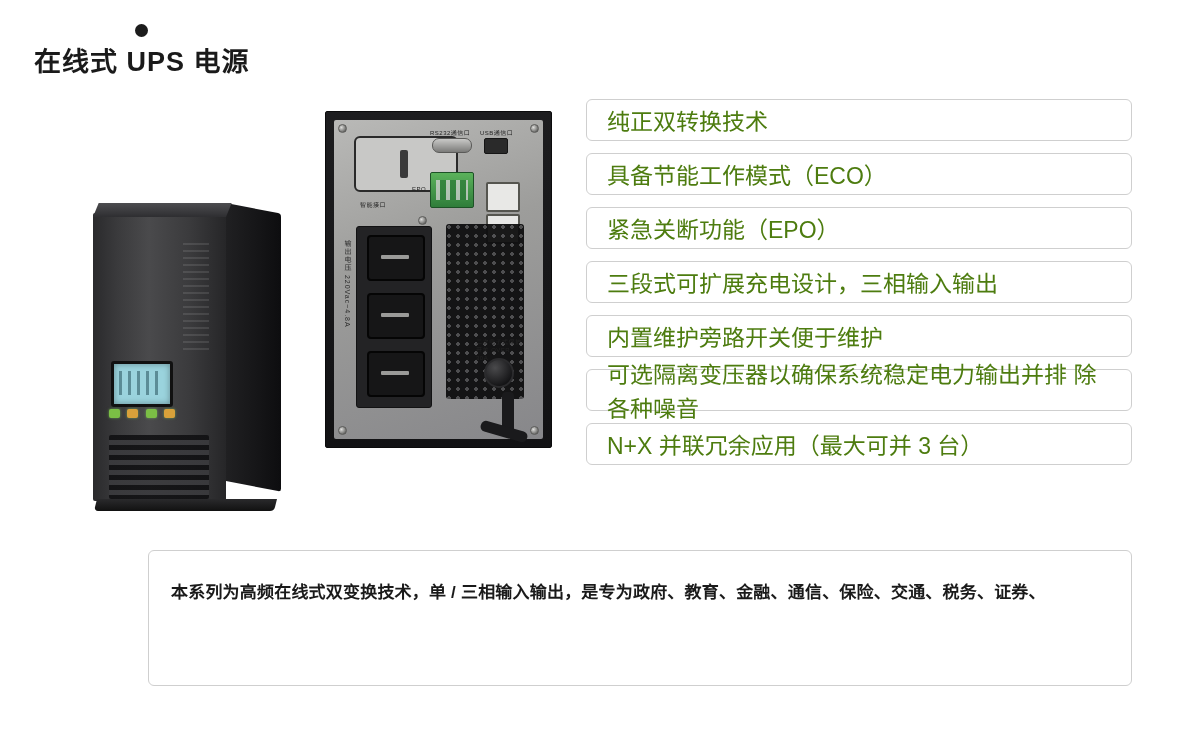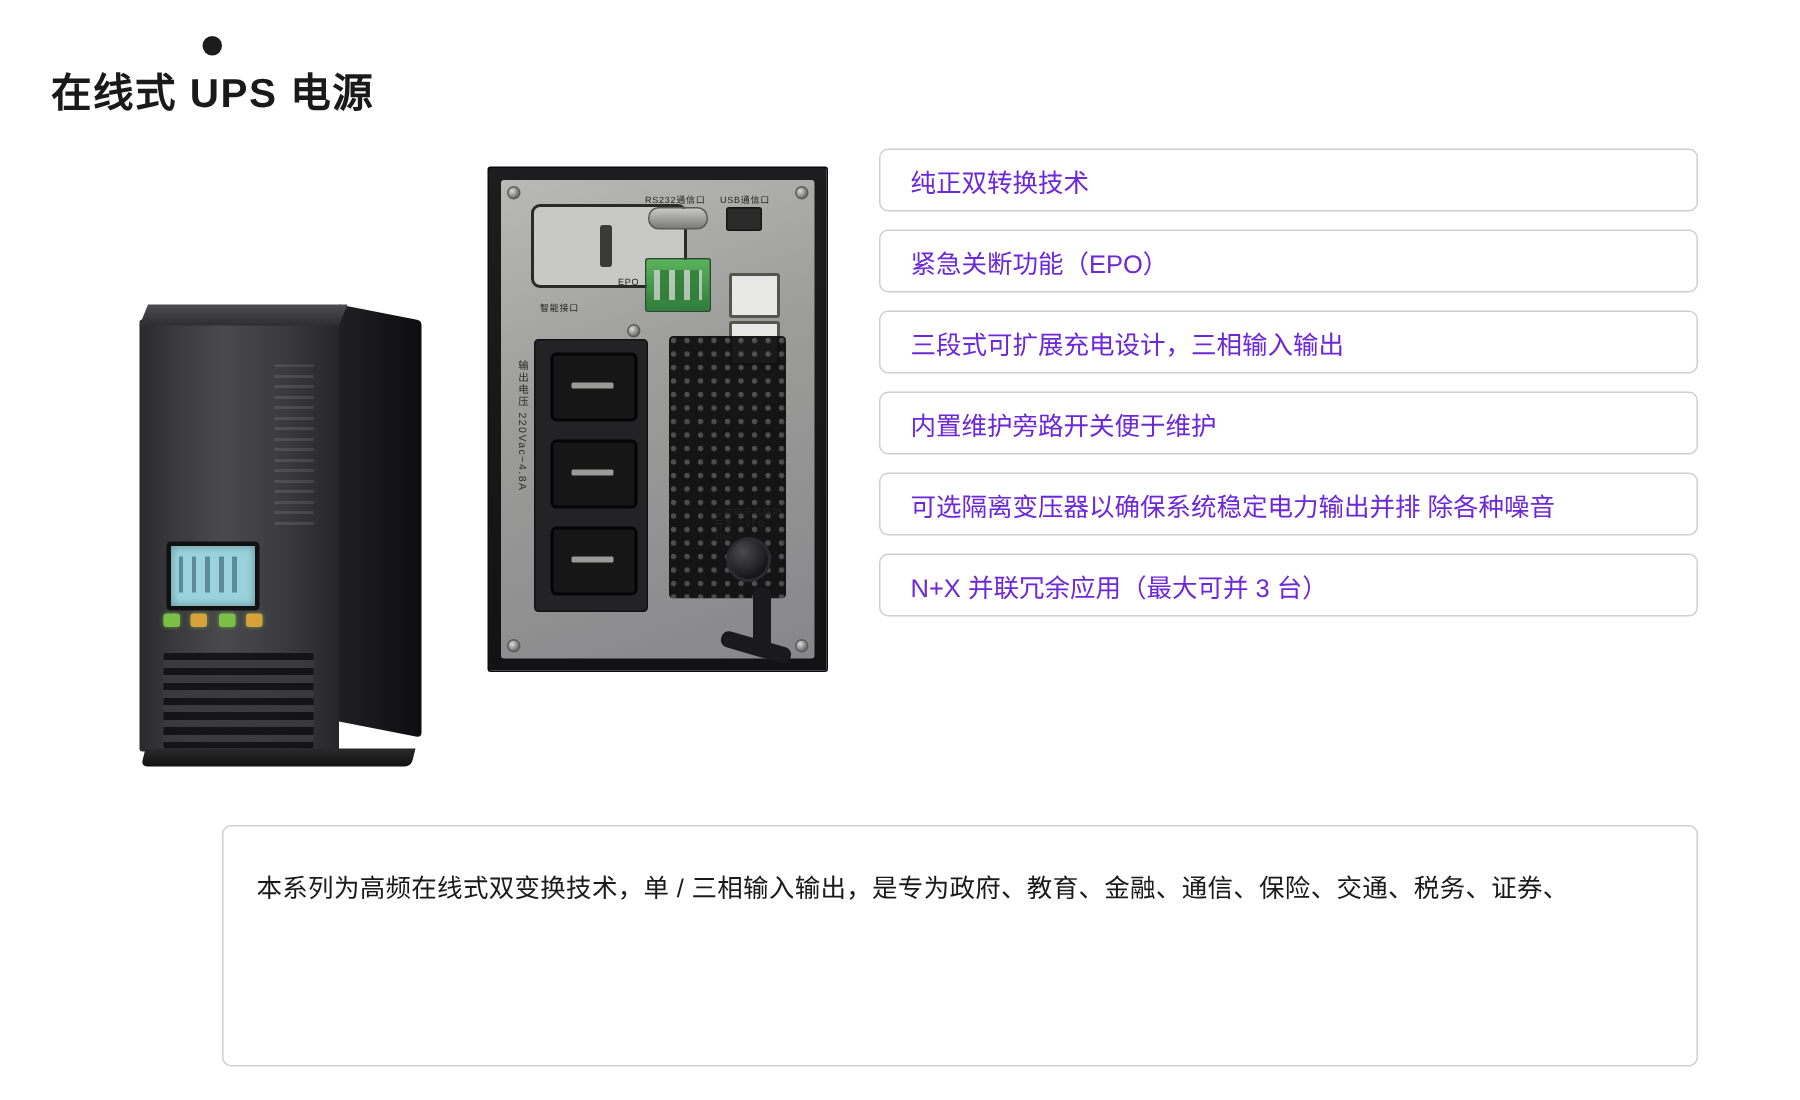--- a/index.html
+++ b/index.html
@@ -322,37 +322,38 @@
   }
   .feature-item {
     height: 42px;
     margin-bottom: 12px;
     border: 1px solid #cfcfcf;
     border-radius: 6px;
     background: #ffffff;
     display: flex;
     align-items: center;
     padding: 0 20px;
-    font-size: 17px;
-    color: #6d28d9;
+    font-size: 23px;
+    color: #4d7c0f;
     box-sizing: border-box;
   }
 
   
   .description {
     position: absolute;
     left: 148px;
     top: 550px;
     width: 984px;
-    height: 161px;
+    height: 136px;
     border: 1px solid #cfcfcf;
     border-radius: 6px;
     background: #ffffff;
     box-sizing: border-box;
     padding: 24px 22px 0 22px;
+    font-weight: bold;
   }
   .desc-line {
     font-size: 17px;
     line-height: 35px;
     color: #1a1a1a;
     letter-spacing: .2px;
     white-space: nowrap;
   }
 </style>
 </head>
@@ -416,20 +417,21 @@
 
       <div class="rear-smalltext" style="left:142px;top:218px; width:46px; white-space:normal; line-height:8px;">二次电子式保护开关 OVER 30A</div>
       <div class="rear-breaker"></div>
       <div class="rear-cable"></div>
     </div>
   </div>
 </div>
 
 <div class="features">
   <div class="feature-item">纯正双转换技术</div>
+  <div class="feature-item">具备节能工作模式（ECO）</div>
   <div class="feature-item">紧急关断功能（EPO）</div>
   <div class="feature-item">三段式可扩展充电设计，三相输入输出</div>
   <div class="feature-item">内置维护旁路开关便于维护</div>
   <div class="feature-item">可选隔离变压器以确保系统稳定电力输出并排 除各种噪音</div>
   <div class="feature-item">N+X 并联冗余应用（最大可并 3 台）</div>
 </div>
 
 <div class="description">
   <div class="desc-line">本系列为高频在线式双变换技术，单 / 三相输入输出，是专为政府、教育、金融、通信、保险、交通、税务、证券、</div>
 </div>

